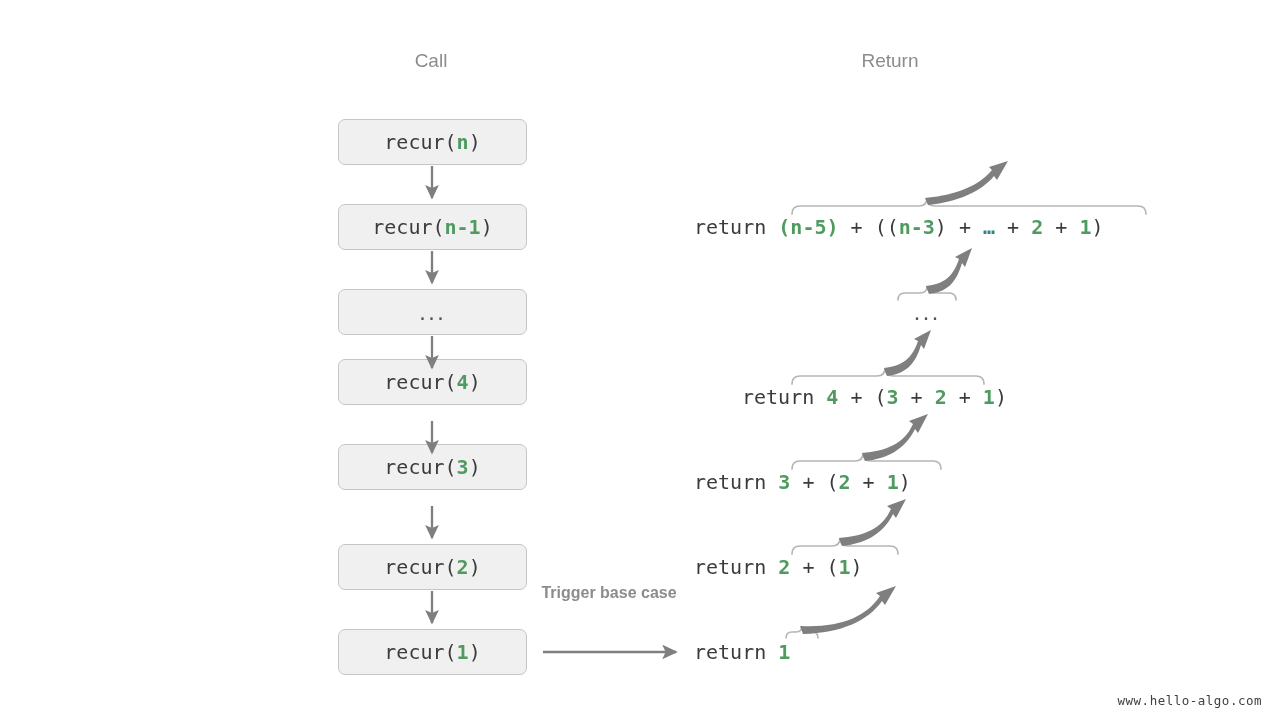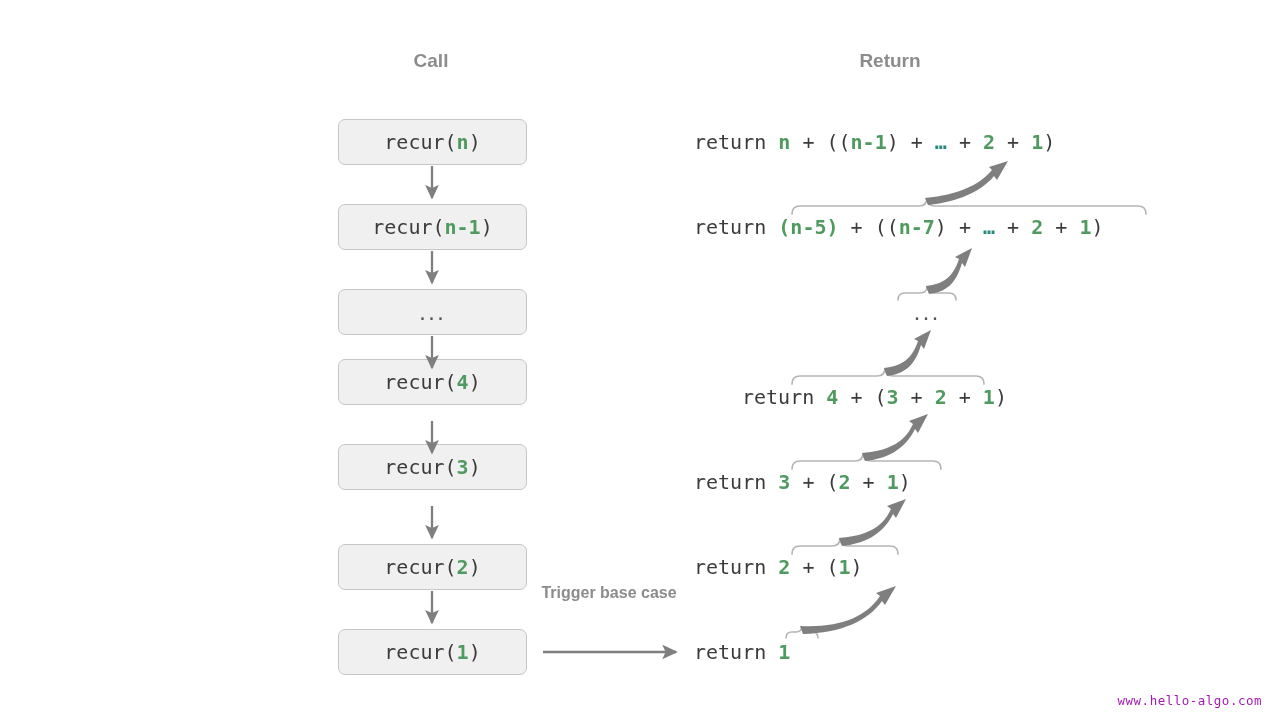--- a/index.html
+++ b/index.html
@@ -19,21 +19,21 @@
     position: absolute;
     left: 0; top: 0;
     width: 1280px;
     height: 720px;
   }
 
   
   .col-head {
     position: absolute;
     font-family: "Liberation Sans", sans-serif;
-    font-weight: bold;
+    font-weight: normal;
     font-size: 19px;
     color: #8c8c8c;
     text-align: center;
     white-space: nowrap;
     transform: translateX(-50%);
   }
 
   
   .call-box {
     position: absolute;
@@ -92,21 +92,21 @@
     transform: translateX(-50%);
   }
 
   
   .watermark {
     position: absolute;
     right: 18px;
     bottom: 12px;
     font-family: "DejaVu Sans Mono", "Liberation Mono", monospace;
     font-size: 12.5px;
-    color: #a21caf;
+    color: #404040;
     letter-spacing: 0.5px;
     white-space: nowrap;
   }
 
   svg.overlay {
     position: absolute;
     left: 0; top: 0;
     width: 1280px;
     height: 720px;
     pointer-events: none;
@@ -135,23 +135,22 @@
   <div class="call-box" style="left:338px; top:444px;">
     <span>recur(<span class="g">3</span>)</span>
   </div>
   <div class="call-box" style="left:338px; top:544px;">
     <span>recur(<span class="g">2</span>)</span>
   </div>
   <div class="call-box" style="left:338px; top:629px;">
     <span>recur(<span class="g">1</span>)</span>
   </div>
 
-  <div class="ret" style="left:694px; top:132px;"><span>return </span><span class="g">n</span> + ((<span class="g">n-1</span>) + <span class="t">…</span> + <span class="g">2</span> + <span class="g">1</span>)</div>
-
-  <div class="ret" style="left:694px; top:217px;"><span>return </span><span class="g">(n-5)</span> + ((<span class="g">n-7</span>) + <span class="t">…</span> + <span class="g">2</span> + <span class="g">1</span>)</div>
+
+  <div class="ret" style="left:694px; top:217px;"><span>return </span><span class="g">(n-5)</span> + ((<span class="g">n-3</span>) + <span class="t">…</span> + <span class="g">2</span> + <span class="g">1</span>)</div>
 
   <div class="mid-dots" style="left:927px; top:300px;">...</div>
 
   <div class="ret" style="left:694px; top:387px;margin-left:48px;"><span>return </span><span class="g">4</span> + (<span class="g">3</span> + <span class="g">2</span> + <span class="g">1</span>)</div>
 
   <div class="ret" style="left:694px; top:472px;"><span>return </span><span class="g">3</span> + (<span class="g">2</span> + <span class="g">1</span>)</div>
 
   <div class="ret" style="left:694px; top:557px;"><span>return </span><span class="g">2</span> + (<span class="g">1</span>)</div>
 
   <div class="ret" style="left:694px; top:642px;"><span>return </span><span class="g">1</span></div>

